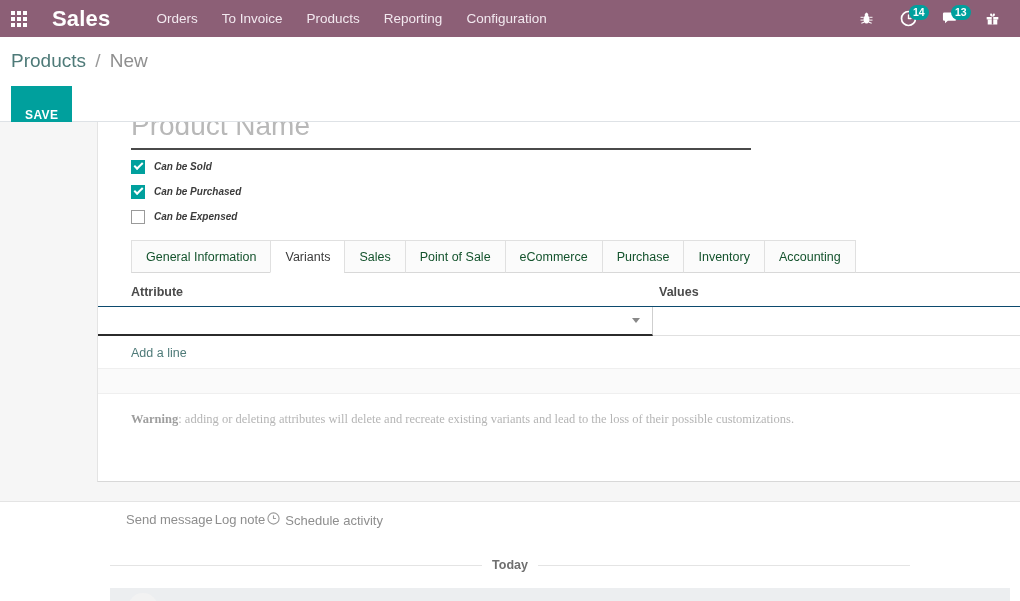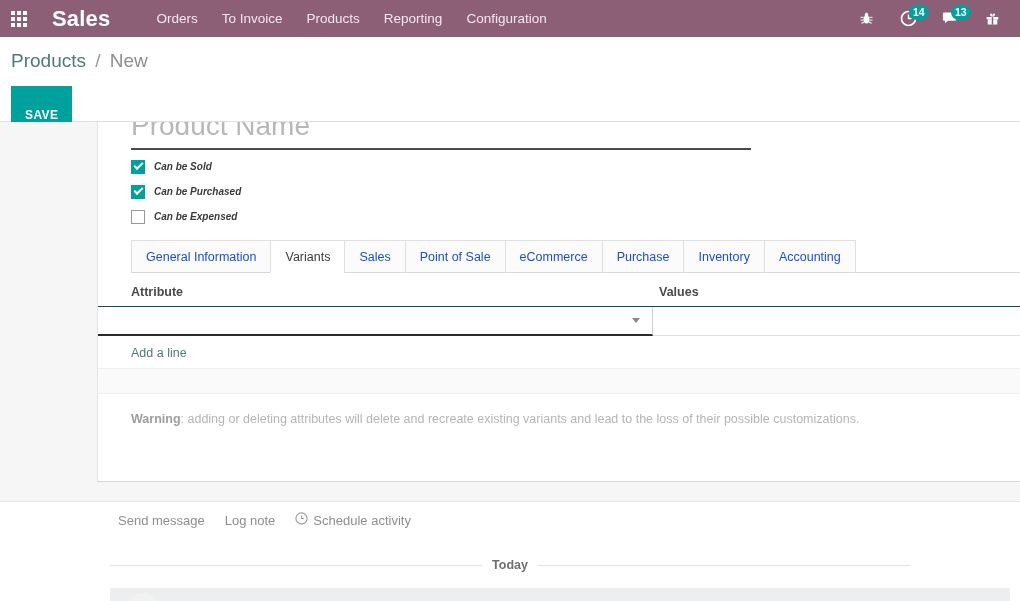--- a/index.html
+++ b/index.html
@@ -152,21 +152,21 @@
   }
 
   
   .tabs {
     position: absolute; top: 118px; left: 33px;
     width: 890px;
     display: flex; align-items: flex-end;
     border-bottom: 1px solid #d8d8d8;
   }
   .tab {
-    font-size: 12.5px; color: #1d4ed8;
+    font-size: 12.5px; color: #14532d;
     padding: 9px 14px 8px 14px;
     background: #fbfbfb;
     border: 1px solid #e0e0e0;
     border-bottom: 1px solid #d8d8d8;
     margin-bottom: -1px;
     margin-right: -1px;
     cursor: pointer; white-space: nowrap;
   }
   .tab.active {
     background: #ffffff;
@@ -226,37 +226,37 @@
   .list-foot {
     height: 26px;
     background: #fafafa;
     border-top: 1px solid #efefef;
     border-bottom: 1px solid #efefef;
   }
 
   .warning {
     position: absolute; top: 288px; left: 0;
     width: 923px; padding: 0 33px;
-    font-size: 12.5px; color: #b5b5b5; line-height: 18px;
+    font-size: 12.5px; color: #b5b5b5; line-height: 18px; font-family: Liberation Serif, serif;
   }
   .warning b { color: #9e9e9e; font-weight: bold; }
 
   
   .chatter-sep {
     position: absolute; top: 490px; left: 0;
     width: 1020px; height: 12px; background: #f6f6f6;
     border-bottom: 1px solid #e4e4e4;
   }
   .chatter {
     position: absolute; top: 503px; left: 0;
     width: 1020px; height: 98px; background: #ffffff;
   }
   .chatter-actions {
-    position: absolute; top: 9px; left: 118px;
-    display: flex; align-items: center; gap: 20px;
+    position: absolute; top: 9px; left: 126px;
+    display: flex; align-items: flex-start; gap: 2px;
   }
   .chatter-btn {
     font-size: 13px; color: #8e8e8e; cursor: pointer;
     display: inline-flex; align-items: center; gap: 5px;
     background: none; border: none; padding: 0;
     font-family: "Liberation Sans", sans-serif;
   }
   .clock-icon { display: inline-block; vertical-align: middle; }
 
   .today-wrap {

